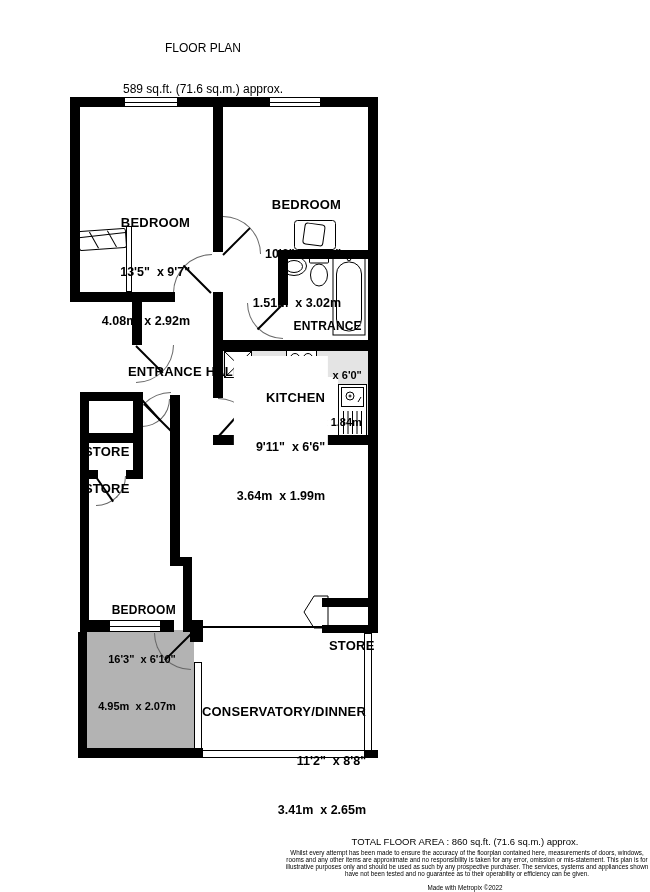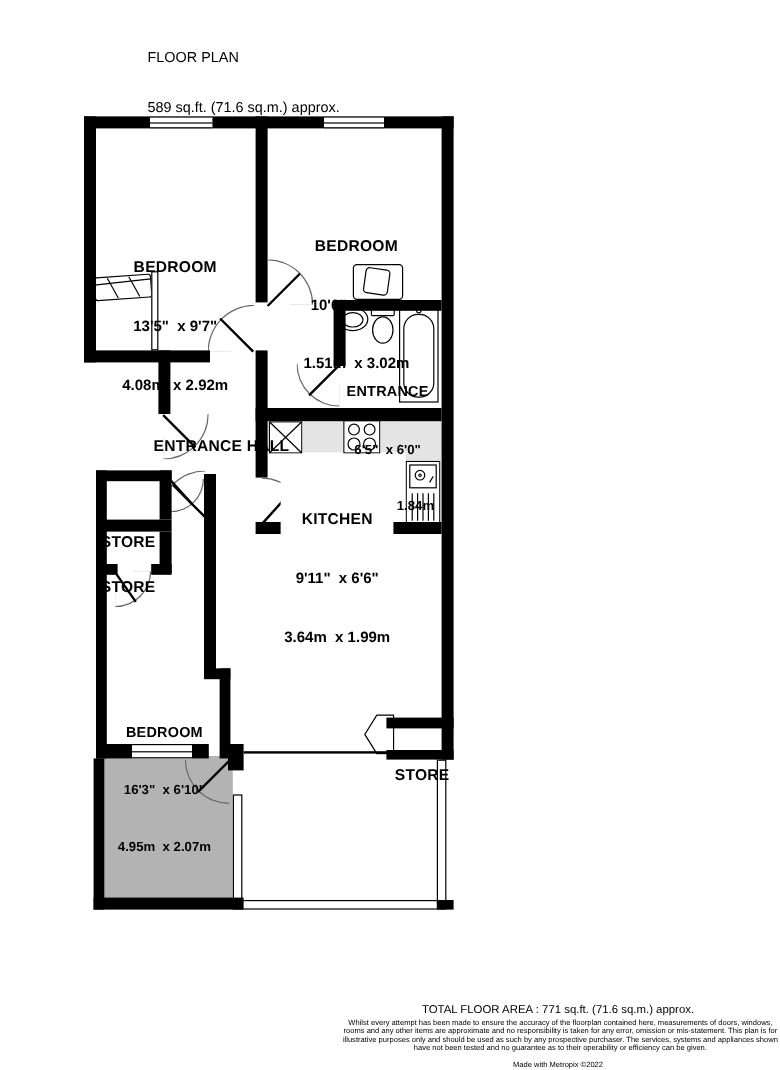--- a/index.html
+++ b/index.html
@@ -14,29 +14,29 @@
   .counter{position:absolute;background:var(--counter_fill,#e4e4e4);z-index:1;}
   .furn{position:absolute;z-index:2;}
   .furn svg{display:block;}
   .wardrobe{position:absolute;background:#fff;border:1px solid #000;box-sizing:border-box;z-index:2;}
   .leaf{position:absolute;height:2px;background:#000;transform-origin:0 50%;z-index:3;}
   .arc{position:absolute;box-sizing:border-box;z-index:2;}
   .arc-br{border-right:1px solid #666;border-bottom:1px solid #666;border-bottom-right-radius:100% 100%;}
   .arc-bl{border-left:1px solid #666;border-bottom:1px solid #666;border-bottom-left-radius:100% 100%;}
   .arc-tr{border-right:1px solid #666;border-top:1px solid #666;border-top-right-radius:100% 100%;}
   .arc-tl{border-left:1px solid #666;border-top:1px solid #666;border-top-left-radius:100% 100%;}
-  .label{position:absolute;z-index:7;text-align:center;font-weight:bold;line-height:1.1;white-space:pre;transform:translateX(-50%);}
+  .label{position:absolute;z-index:7;text-align:right;font-weight:bold;line-height:1.1;white-space:pre;transform:translateX(-50%);}
   .label .rname{font-size:13px;letter-spacing:.2px;}
   .label .dims{font-size:12.5px;}
   .label.sm .rname{font-size:12px;}
   .label.sm .dims{font-size:11px;}
   .label.left{transform:none;}
   .label.under{z-index:4;}
   .label.boxed{background:#fff;padding:0 3px;}
-  .title{position:absolute;left:203px;top:14px;transform:translateX(-50%);text-align:left;font-size:12px;line-height:1.15;z-index:8;white-space:pre;}
+  .title{position:absolute;left:203px;top:14px;transform:translateX(-50%);text-align:center;font-size:12px;line-height:1.15;z-index:8;white-space:pre;}
   .footer-total{position:absolute;left:465px;top:836px;transform:translateX(-50%);font-size:9.5px;white-space:nowrap;z-index:8;}
   .footer-disc{position:absolute;left:283px;top:849px;width:368px;font-size:6.3px;line-height:7px;text-align:center;z-index:8;}
   .footer-credit{position:absolute;left:465px;top:884px;transform:translateX(-50%);font-size:6.3px;z-index:8;white-space:nowrap;}
   svg{stroke:#000;fill:#fff;stroke-width:1;}
 </style>
 </head>
 <body>
 
 <div class="plan">
 
@@ -209,21 +209,21 @@
   <div class="label sm" style="left:323px;top:285px;">
     <div class="rname">ENTRANCE</div>
     <div class="dims">6'5"  x 6'0"</div>
     <div class="dims">1.96m  x 1.84m</div>
   </div>
 
   <div class="label left under" style="left:128px;top:330px;">
     <div class="rname">ENTRANCE HALL</div>
   </div>
 
-  <div class="label boxed" style="left:281px;top:391px;">
+  <div class="label boxed" style="left:281px;top:356px;">
     <div class="rname">KITCHEN</div>
     <div class="dims">9'11"  x 6'6"</div>
     <div class="dims">3.64m  x 1.99m</div>
   </div>
 
   <div class="label left" style="left:84px;top:410px;">
     <div class="rname">STORE</div>
   </div>
 
   <div class="label left" style="left:84px;top:447px;">
@@ -235,18 +235,23 @@
     <div class="rname">BEDROOM</div>
     <div class="dims">16'3"  x 6'10"</div>
     <div class="dims">4.95m  x 2.07m</div>
   </div>
 
   <div class="label left under" style="left:329px;top:604px;">
     <div class="rname">STORE</div>
   </div>
 
 
-
-  <div class="footer-total">TOTAL FLOOR AREA : 771 sq.ft. (71.6 sq.m.) approx.</div>
+  <div class="label" style="left:284px;top:670px;">
+    <div class="rname">CONSERVATORY/DINNER</div>
+    <div class="dims">11'2"  x 8'8"</div>
+    <div class="dims">3.41m  x 2.65m</div>
+  </div>
+
+  <div class="footer-total">TOTAL FLOOR AREA : 860 sq.ft. (71.6 sq.m.) approx.</div>
   <div class="footer-disc">Whilst every attempt has been made to ensure the accuracy of the floorplan contained here, measurements of doors, windows, rooms and any other items are approximate and no responsibility is taken for any error, omission or mis-statement. This plan is for illustrative purposes only and should be used as such by any prospective purchaser. The services, systems and appliances shown have not been tested and no guarantee as to their operability or efficiency can be given.</div>
   <div class="footer-credit">Made with Metropix ©2022</div>
 
 </div>
 
 </body></html>

